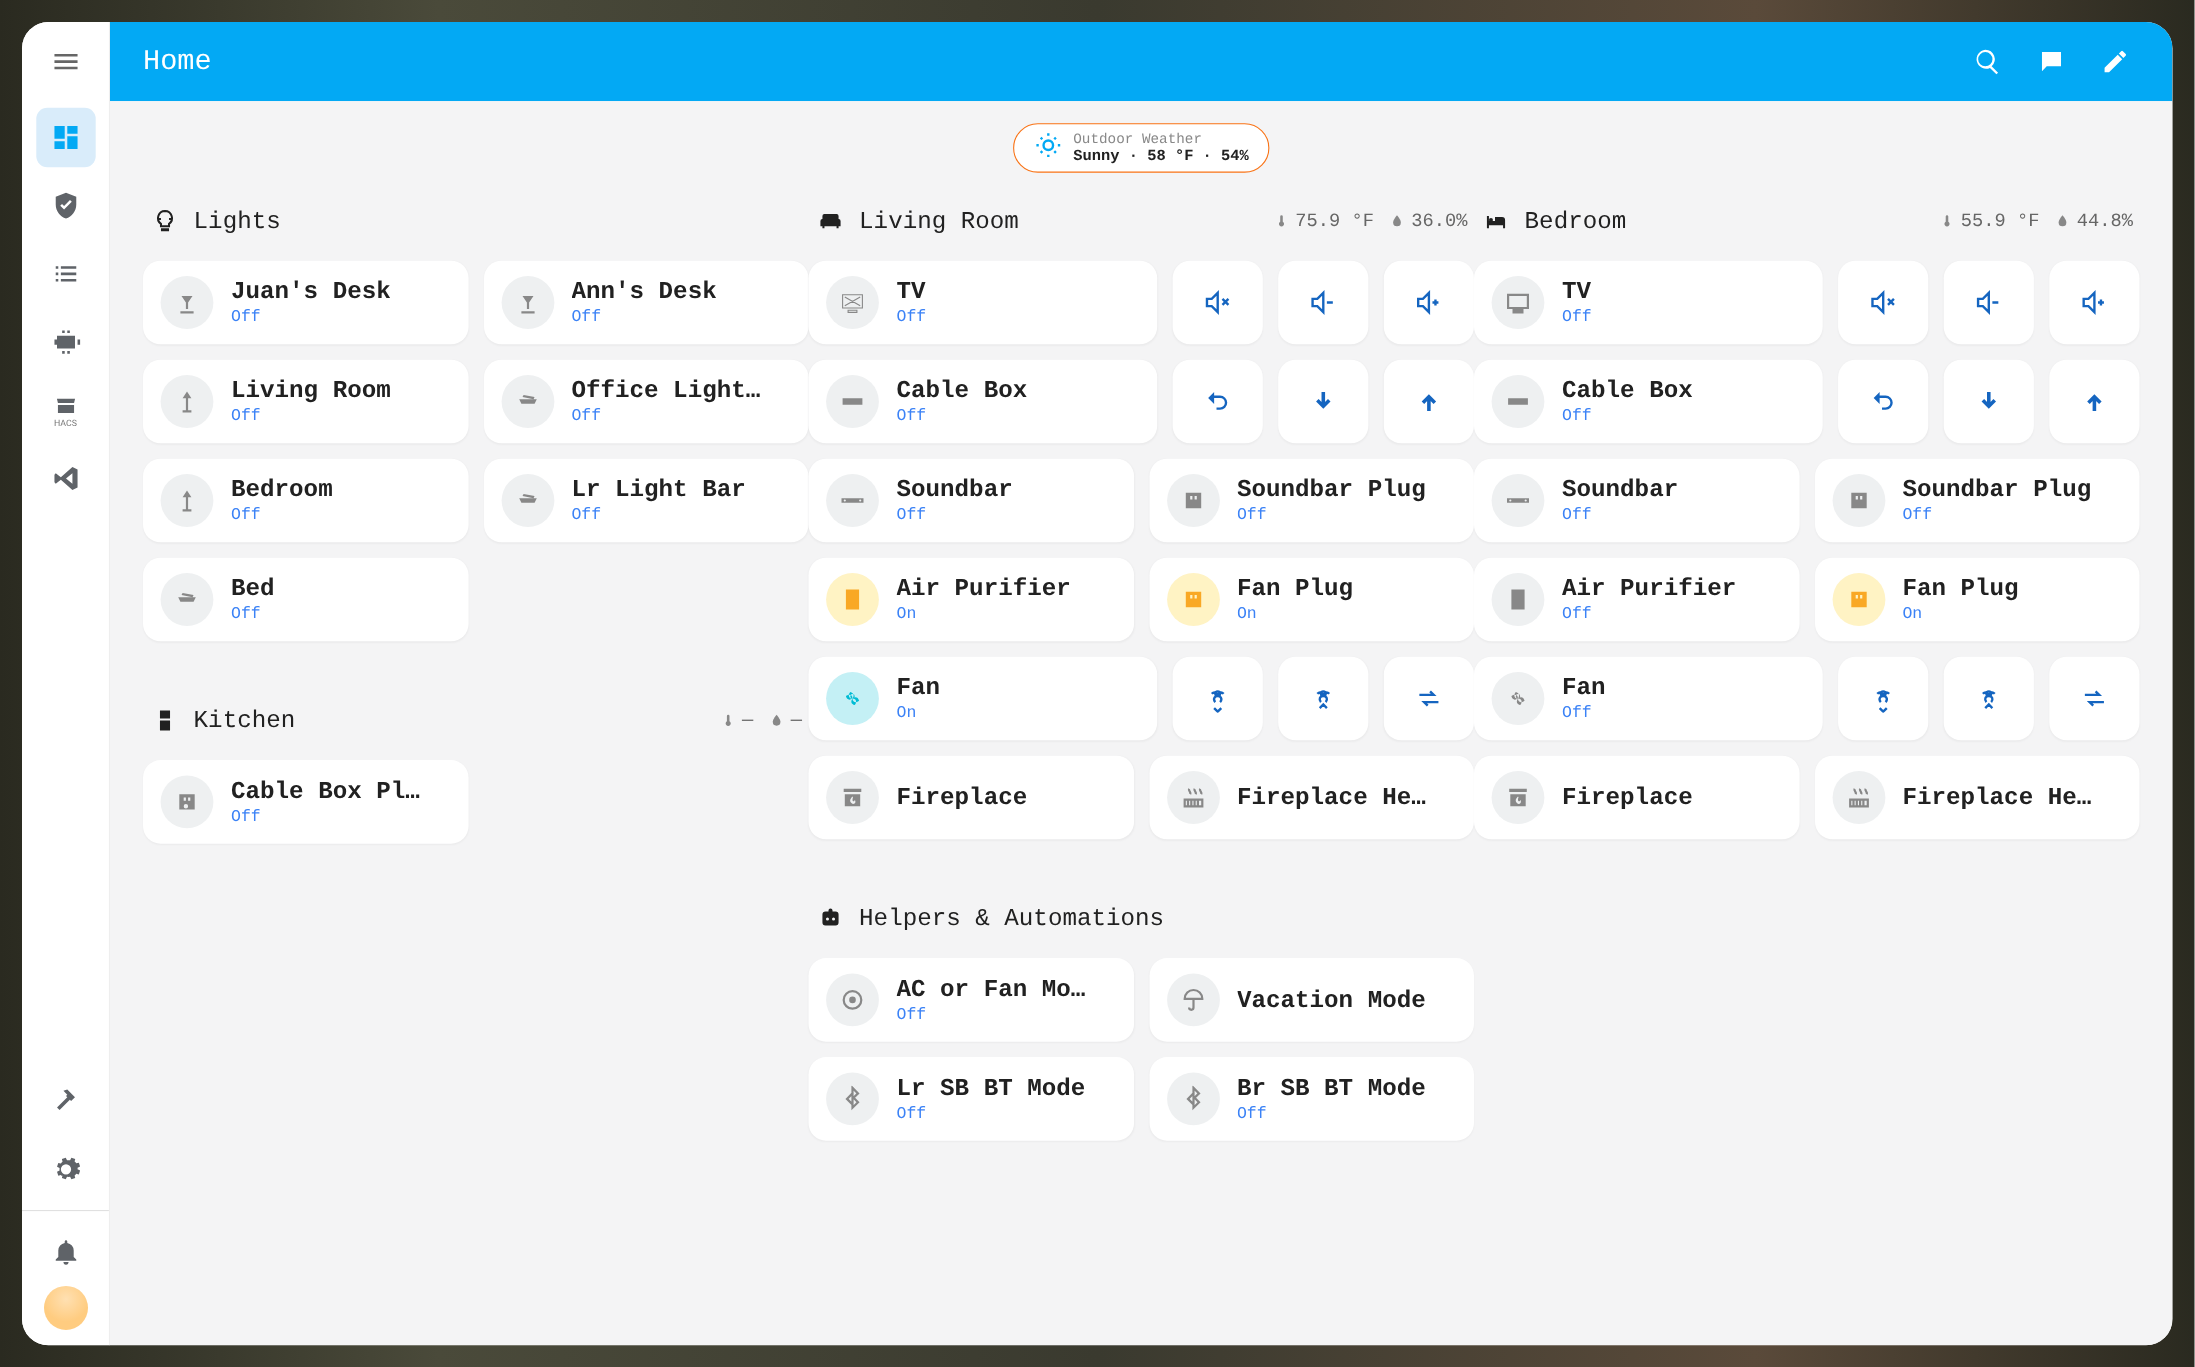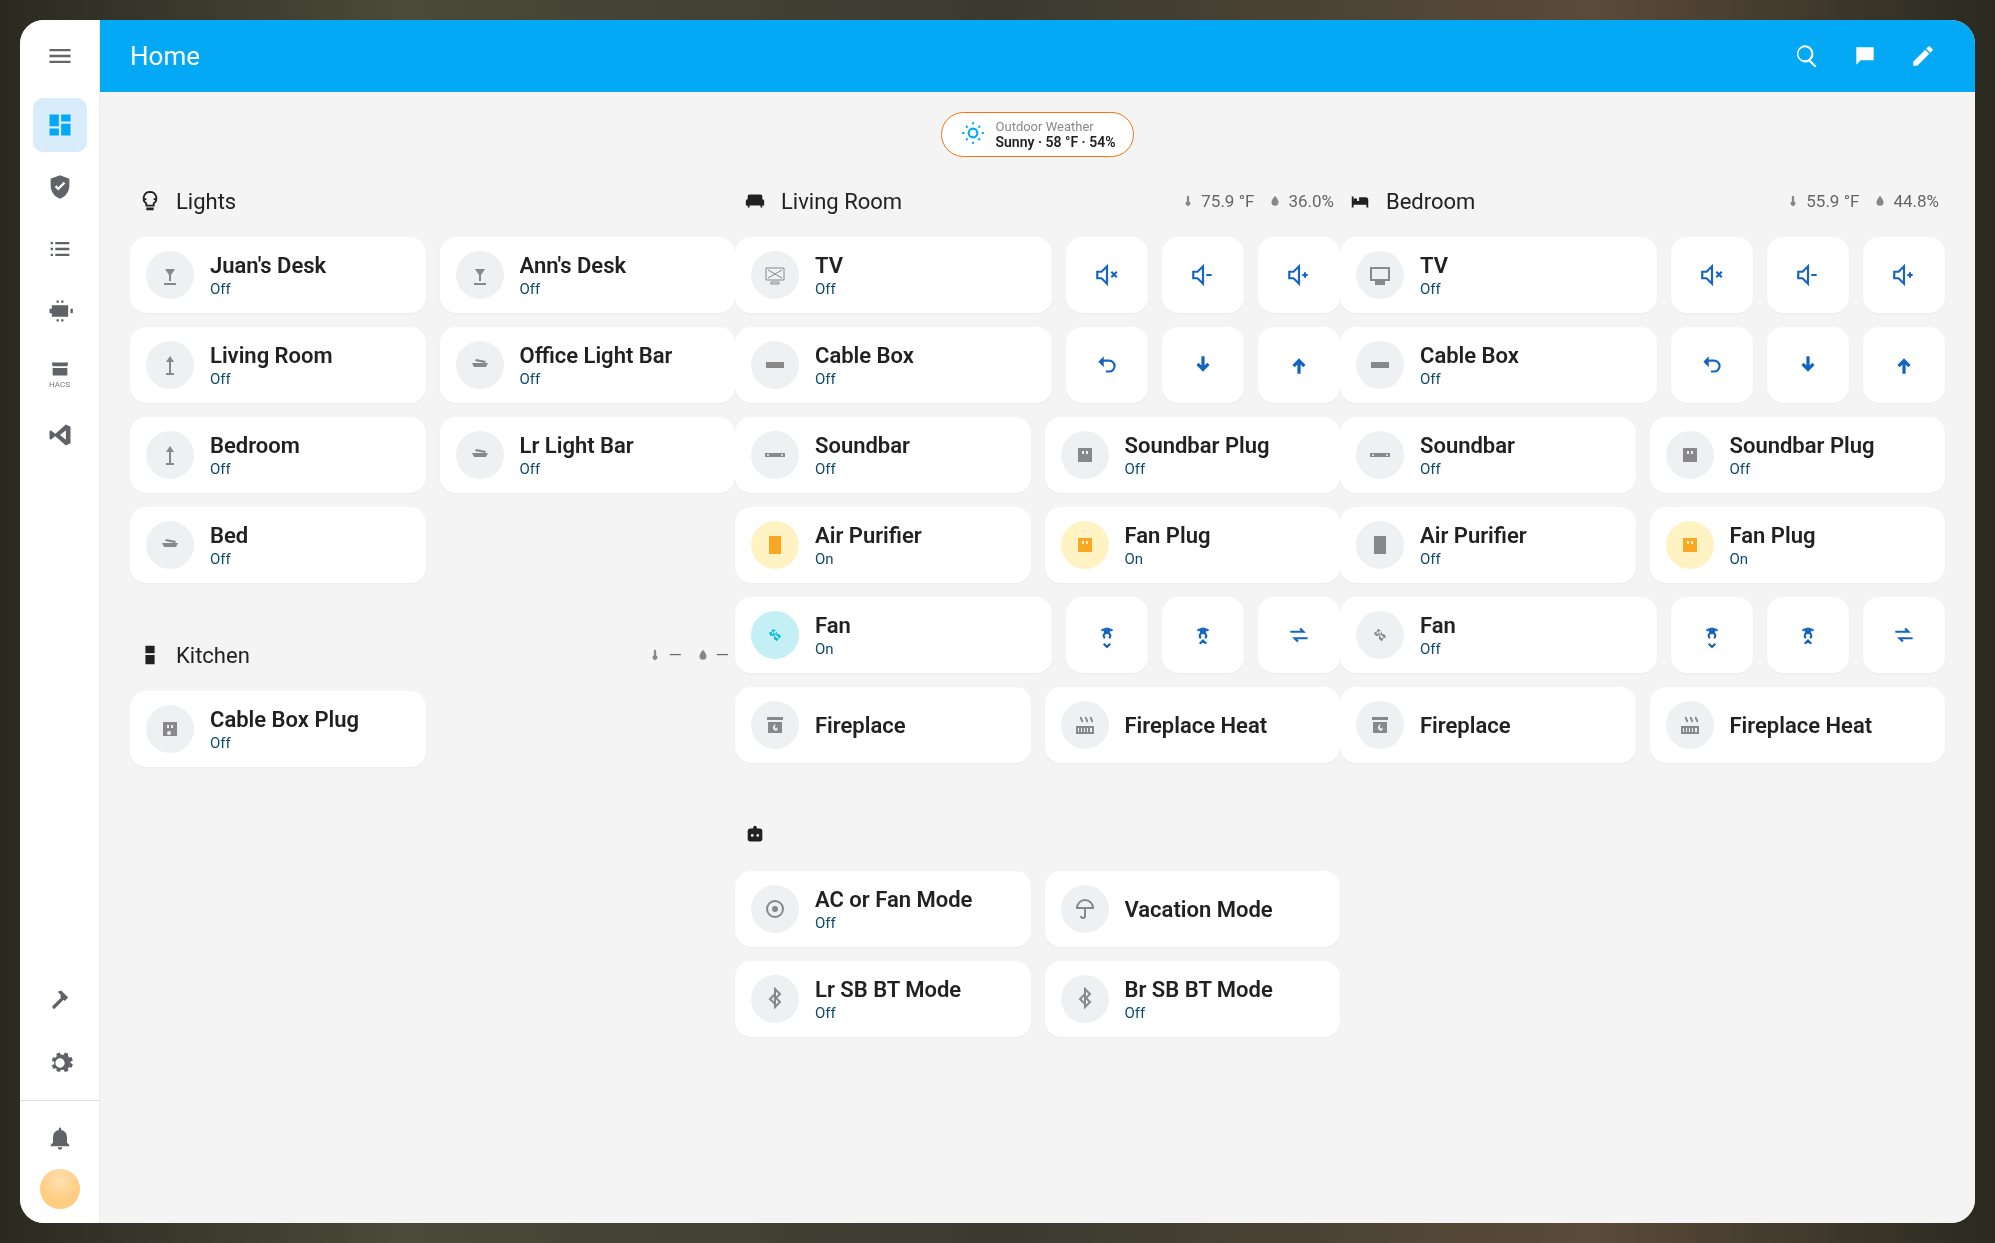--- a/index.html
+++ b/index.html
@@ -64,20 +64,21 @@
     margin-bottom: 14px;
     position: relative;
   }
   .sidebar-divider { width: 100%; height: 1px; background: #e0e0e0; margin: 6px 0; }
 
   .main {
     flex: 1;
     display: flex;
     flex-direction: column;
     overflow: hidden;
+    font-family: Liberation Mono, monospace;
   }
   .topbar {
     height: 72px;
     background: #03a9f4;
     color: #fff;
     display: flex;
     align-items: center;
     padding: 0 30px;
   }
   .topbar-title { font-size: 26px; font-weight: 400; flex: 1; }
@@ -153,21 +154,21 @@
     justify-content:center;
     margin-right: 16px;
     flex-shrink:0;
   }
   .card.on .c-icon { background: #fff3c4; }
   .card.on-blue .c-icon { background: #c4f0f5; }
   .card .c-icon svg { width: 24px; height: 24px; fill: #888; }
   .card.on .c-icon svg { fill: #f9a825; }
   .card.on-blue .c-icon svg { fill: #00bcd4; }
   .card .c-text .c-name { font-size: 22px; font-weight: 600; color: #212121; white-space:nowrap; overflow:hidden; text-overflow:ellipsis; max-width:180px;}
-  .card .c-text .c-state { font-size: 15px; color: #0c4a6e; margin-top:2px; white-space:nowrap; overflow:hidden; text-overflow:ellipsis; max-width:180px;}
+  .card .c-text .c-state { font-size: 15px; color: #3b82f6; margin-top:2px; white-space:nowrap; overflow:hidden; text-overflow:ellipsis; max-width:180px;}
 
   .card-row {
     display:grid;
     gap:14px;
   }
   .card-row.c1-3 { grid-template-columns: 1fr 82px 82px 82px; }
   .card-row.c11 { grid-template-columns: 1fr 1fr; }
 
   .btn {
     background:#fff;
@@ -587,20 +588,21 @@
               </div>
           </div>
 
           <div style="height:26px;"></div>
           <div class="section-header">
             <span class="sh-icon">
                 <svg viewBox="0 0 24 24">
                   <path d="M12 2a2 2 0 012 2v1h3a3 3 0 013 3v8a3 3 0 01-3 3H7a3 3 0 01-3-3V8a3 3 0 013-3h3V4a2 2 0 012-2zM9 11a1.5 1.5 0 100 3 1.5 1.5 0 000-3zm6 0a1.5 1.5 0 100 3 1.5 1.5 0 000-3z"></path>
                 </svg>
               </span>
+            <span class="sh-title">Helpers &amp; Automations</span>
           </div>
           <div class="row2">
             <div class="card">
                 <span class="c-icon">
                   <svg viewBox="0 0 24 24">
                     <circle cx="12" cy="12" r="8" fill="none" stroke="#888" stroke-width="2"></circle>
                     <circle cx="12" cy="12" r="3"></circle>
                   </svg>
                 </span>
                 <div class="c-text">

